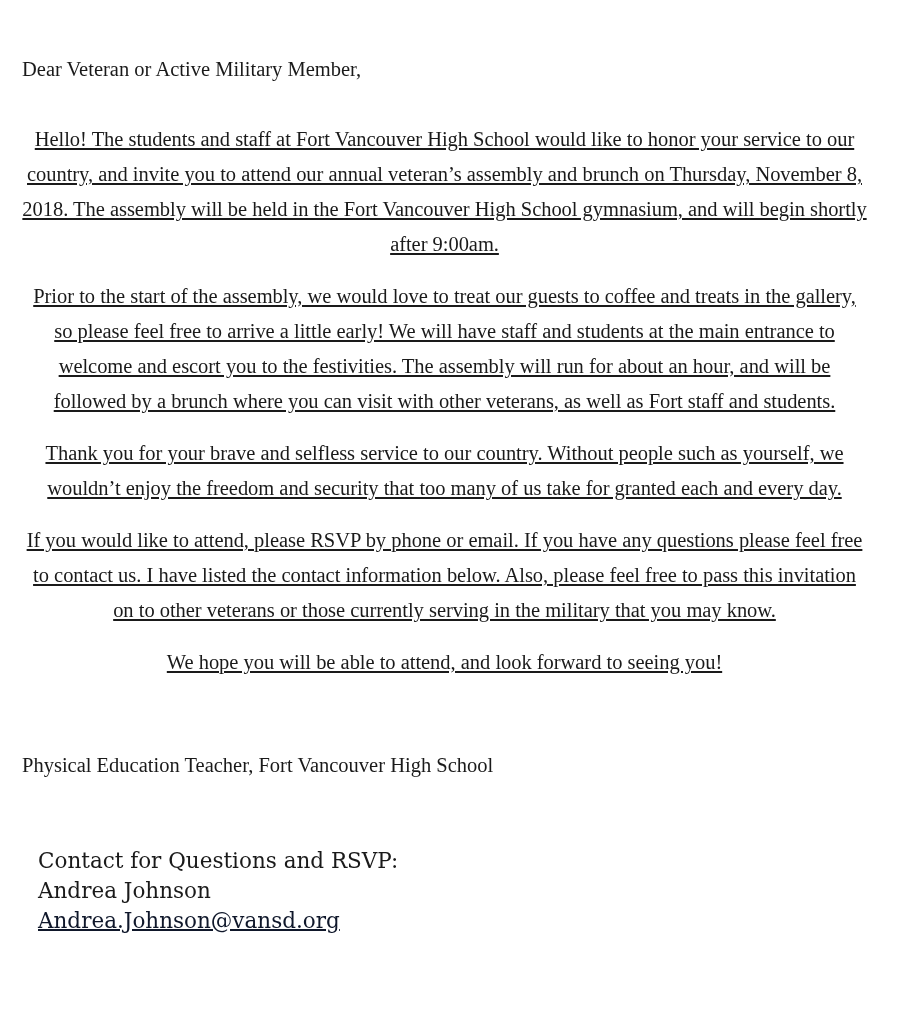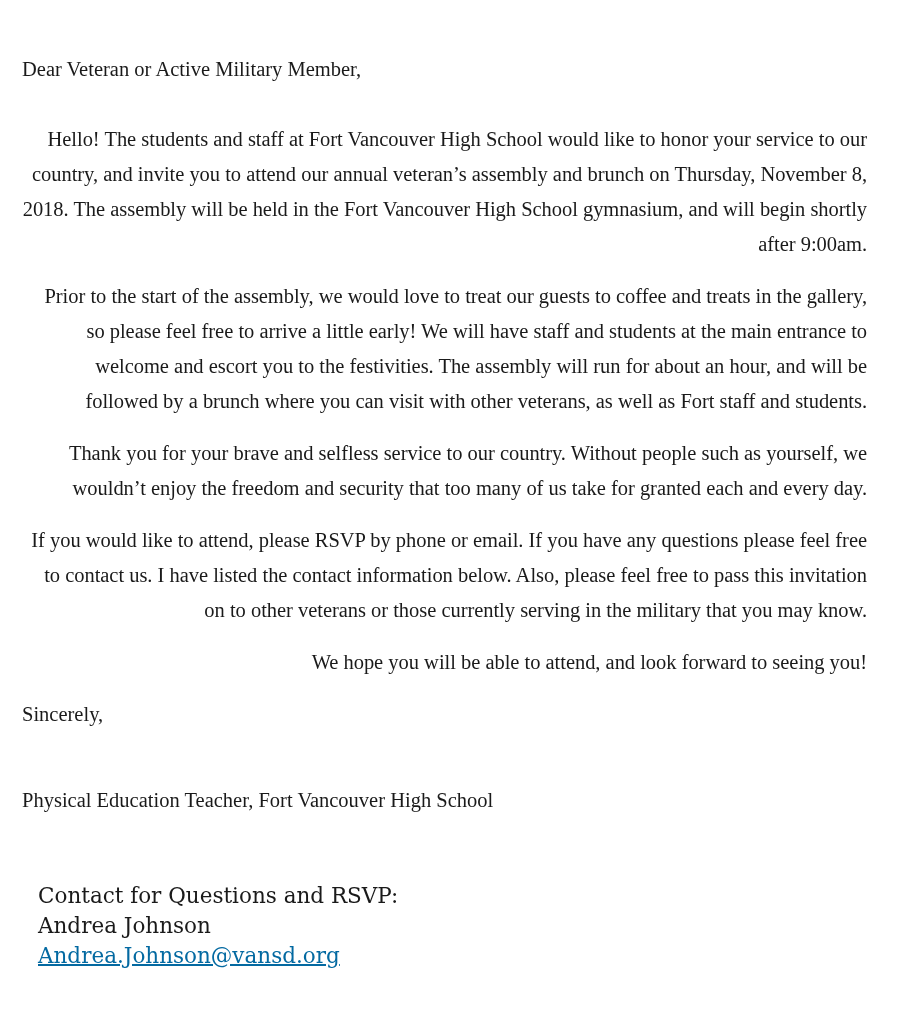--- a/index.html
+++ b/index.html
@@ -23,23 +23,24 @@
     box-sizing: border-box;
     padding: 52px 45px 0 22px;
   }
   .letter-body {
     width: 845px;
   }
   p.para {
     margin: 0 0 0 0;
     font-size: 20.5px;
     line-height: 35px;
-    text-align: right;
+    text-align: center;
     letter-spacing: -0.05px;
     word-spacing: 0.1px;
+    text-decoration: underline;
   }
   .spacer-line {
     height: 35px;
   }
   .spacer-half {
     height: 17px;
   }
   .salutation {
     font-size: 20.5px;
     line-height: 35px;
@@ -62,21 +63,21 @@
     font-size: 21.5px;
     line-height: 30px;
     margin: 16px;
     font-family: "DejaVu Serif", "Liberation Serif", serif;
   }
   .contact-block div {
     line-height: 30px;
     white-space: nowrap;
   }
   .email-link {
-    color: #0369a1;
+    color: #0f172a;
     text-decoration: underline;
     text-underline-offset: 1px;
     cursor: pointer;
   }
   .gap-sign {
     height: 56px;
   }
   .gap-contact {
     height: 52px;
   }
@@ -104,21 +105,20 @@
     <div class="spacer-half"></div>
 
     <p class="para">If you would like to attend, please RSVP by phone or email. If you have any questions please feel free to contact us. I have listed the contact information below. Also, please feel free to pass this invitation on to other veterans or those currently serving in the military that you may know.</p>
 
     <div class="spacer-half"></div>
 
     <p class="para">We hope you will be able to attend, and look forward to seeing you!</p>
 
     <div class="spacer-half"></div>
 
-    <p class="closing">Sincerely,</p>
 
     <div class="gap-sign"></div>
 
     <div class="sig-block">
       <div>Physical Education Teacher, Fort Vancouver High School</div>
     </div>
 
     <div class="gap-contact"></div>
 
     <div class="contact-block">

